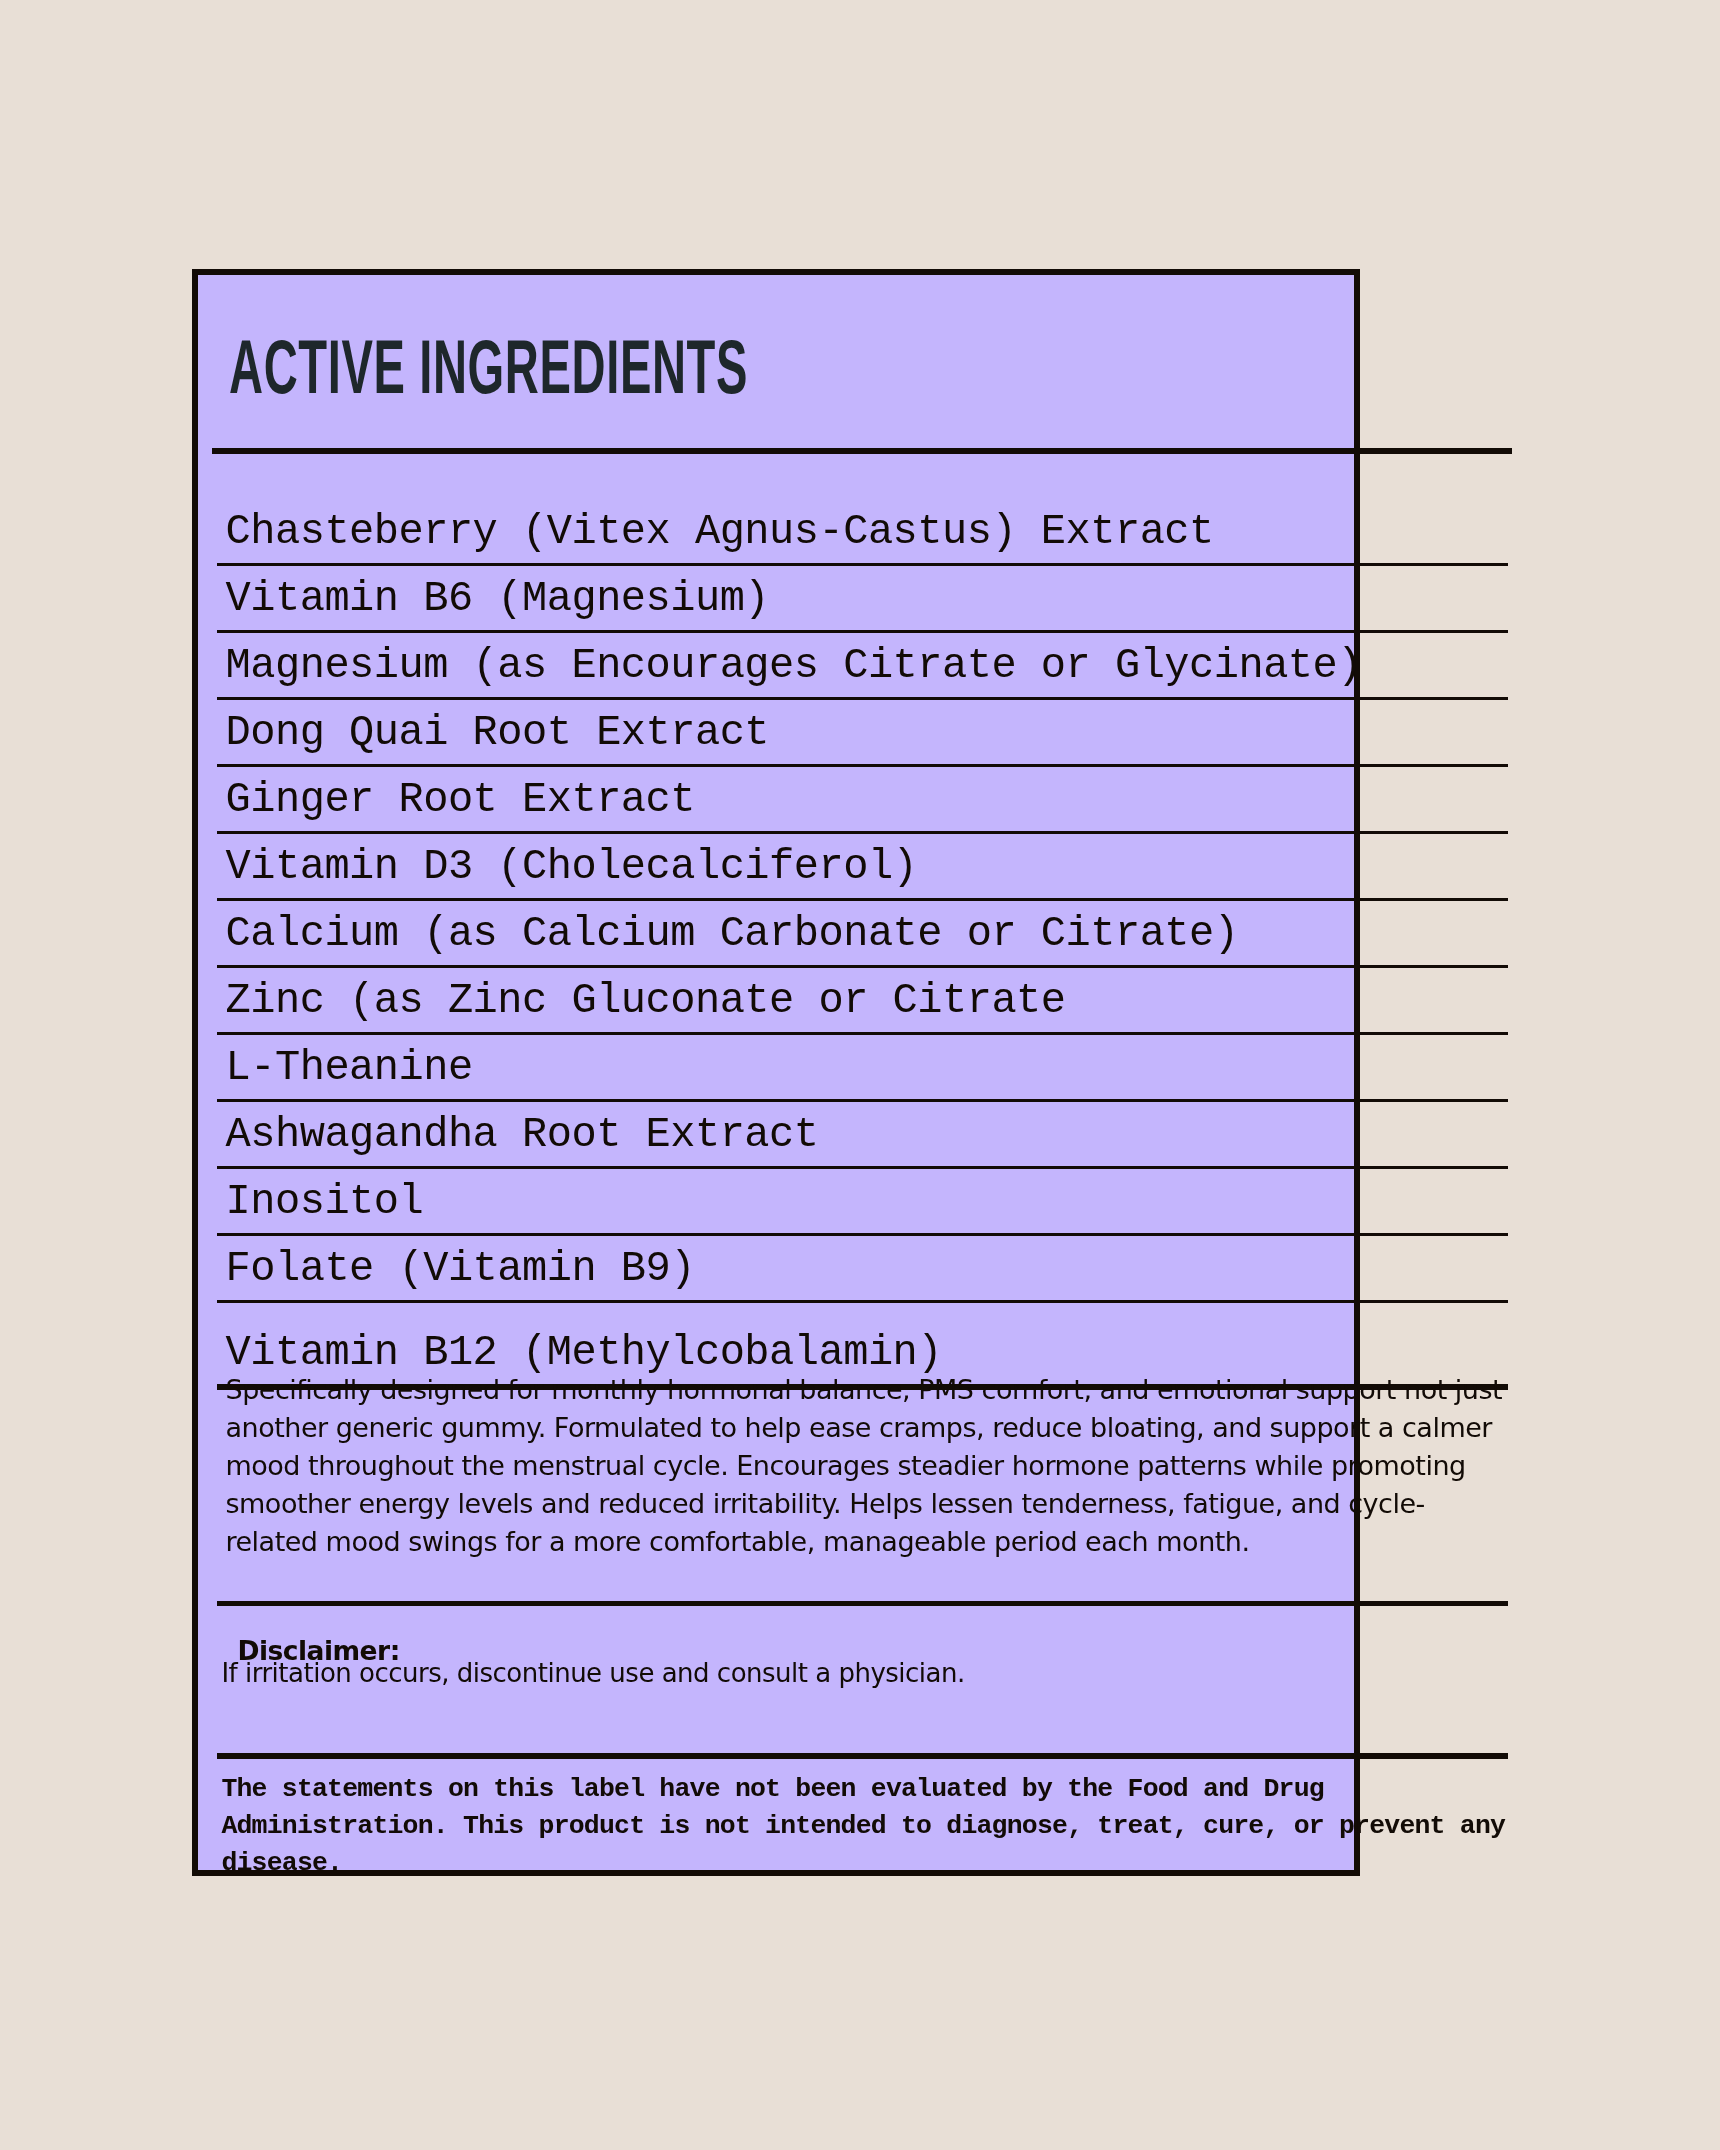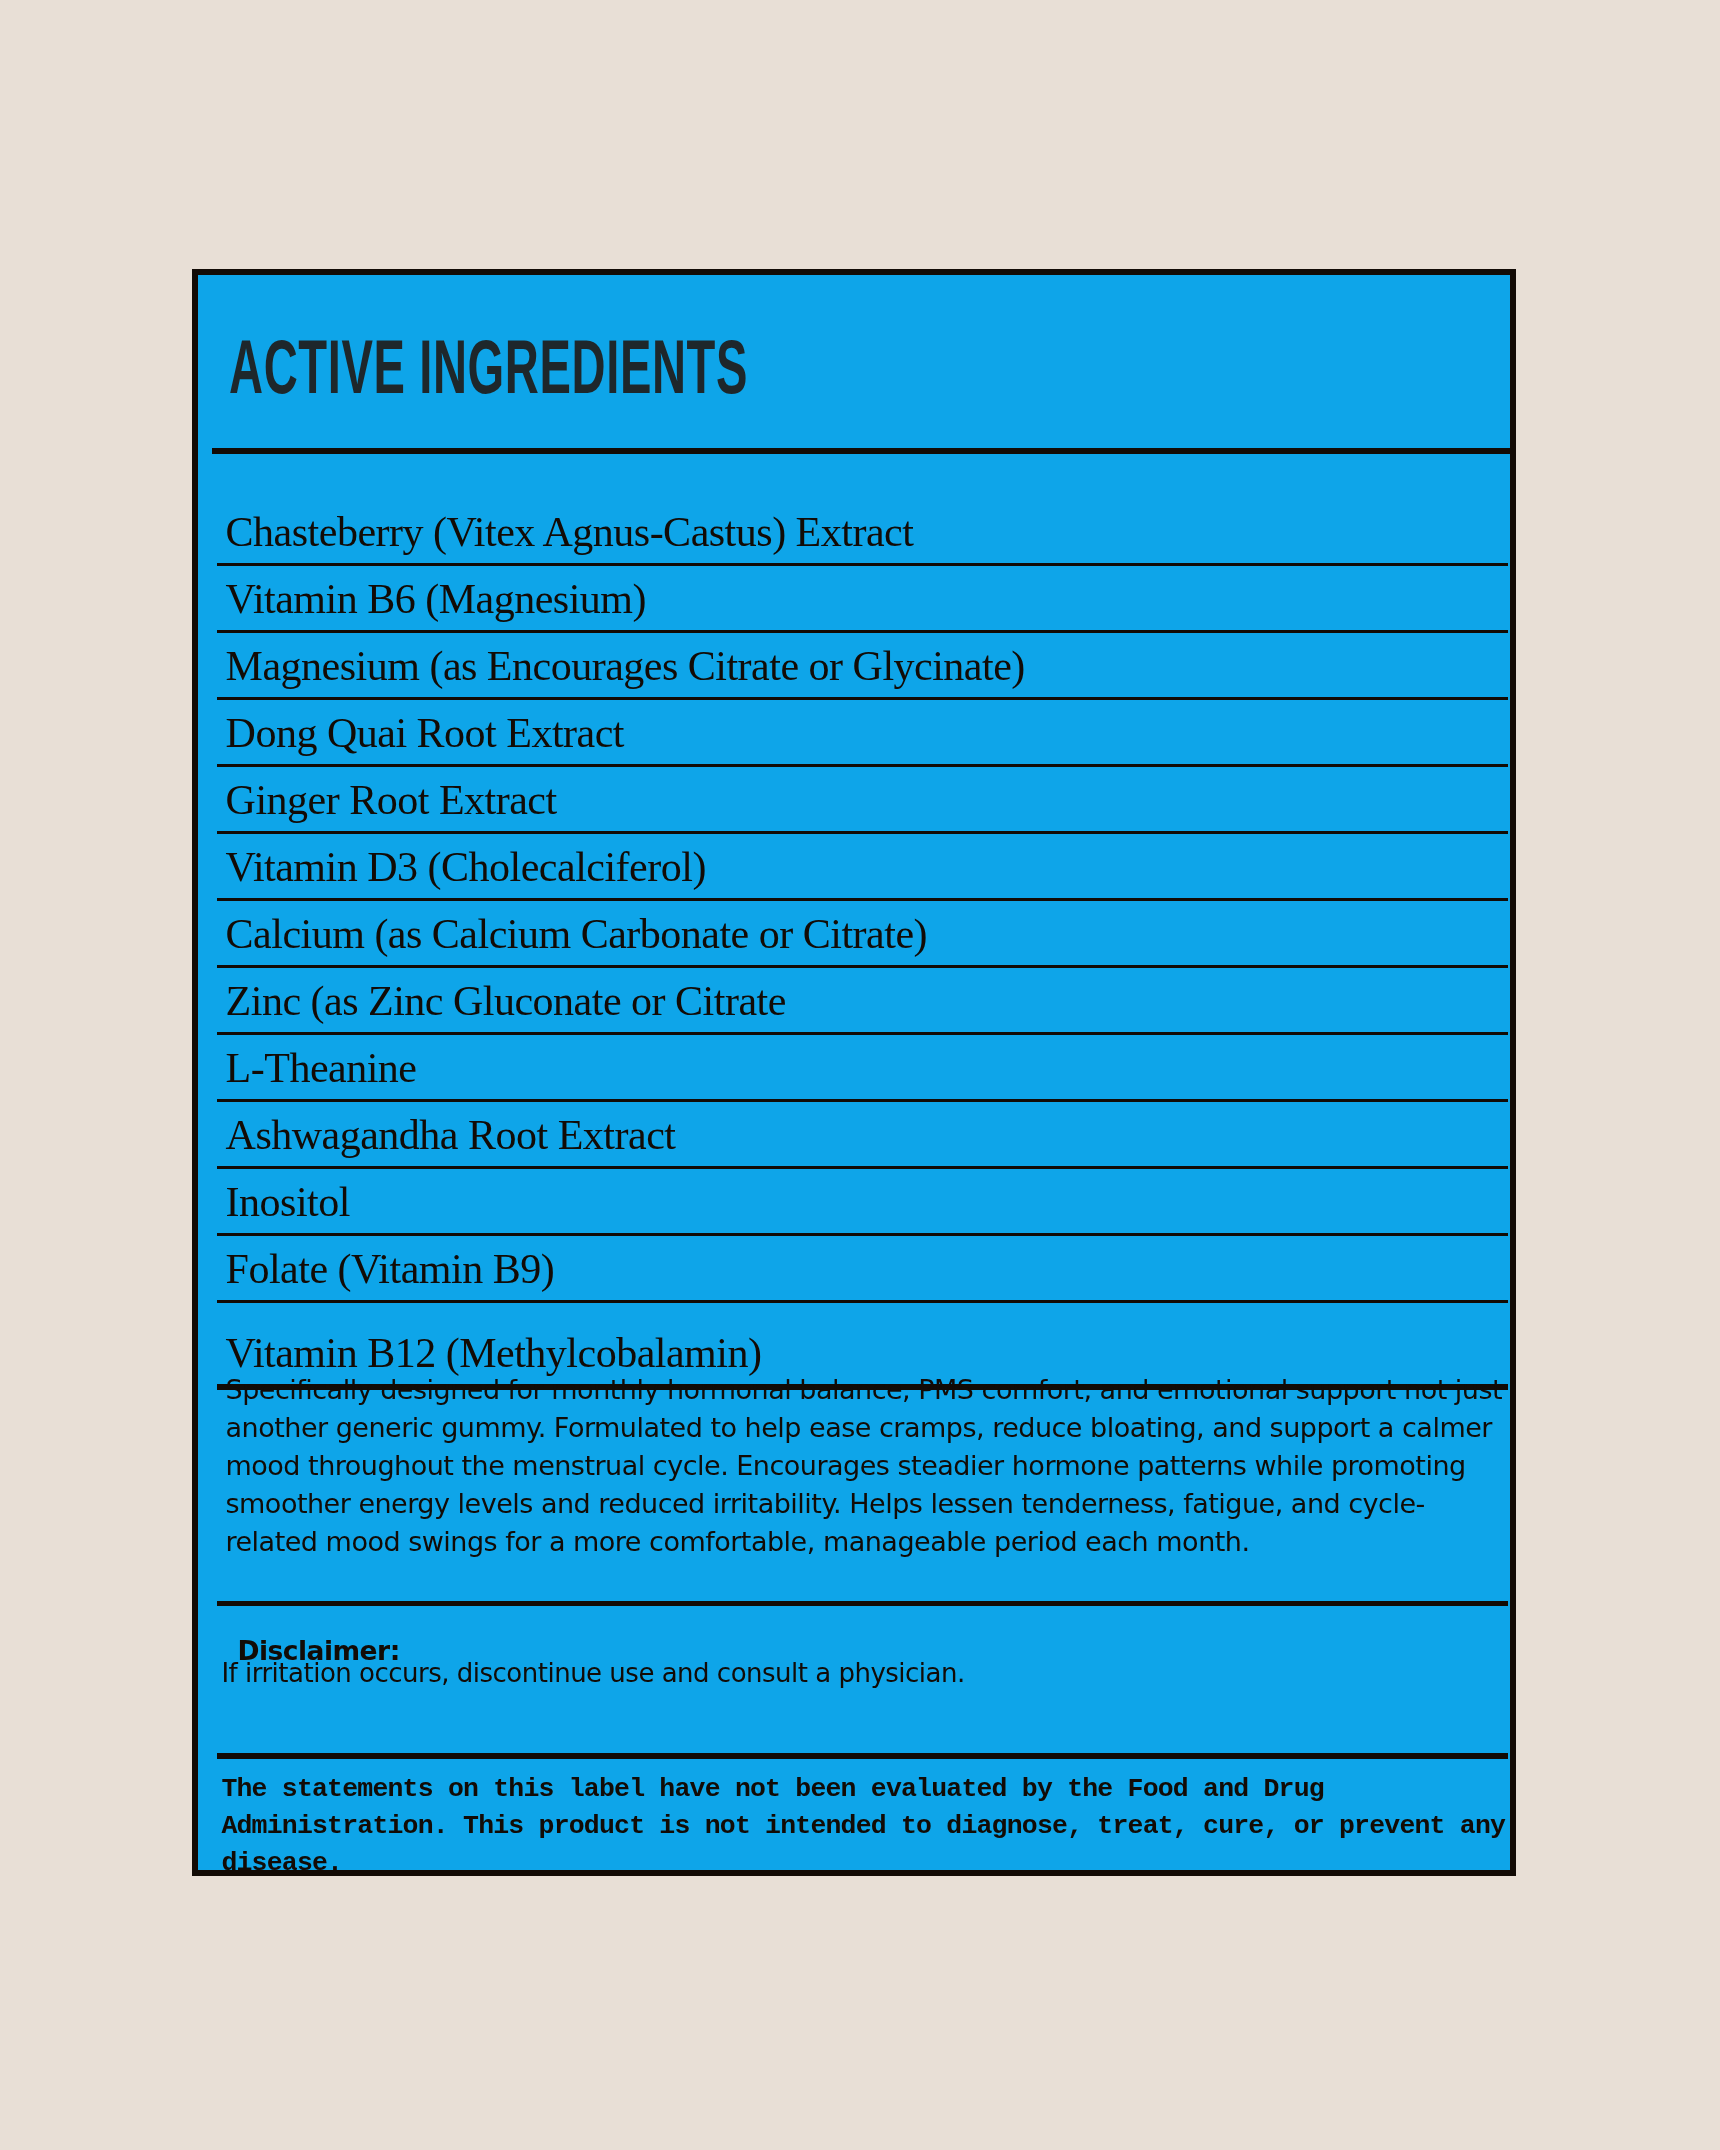--- a/index.html
+++ b/index.html
@@ -7,24 +7,24 @@
     width: 1720px; height: 2151px;
     background: #e8dfd6;
     position: relative;
     overflow: hidden;
     font-family: "DejaVu Sans", "Liberation Sans", sans-serif;
     color: #120b06;
   }
   .label {
     position: absolute;
     left: 192px; top: 269px;
-    width: 1324px; height: 1607px;
+    width: 1168px; height: 1607px;
     box-sizing: border-box;
     border: 6.1px solid #120b06;
-    background: #0ea5e9;
+    background: #c4b5fd;
     padding-left: 17px;
   }
   .title {
     position: absolute;
     left: 31px; top: 48px;
     margin: 0;
     font-family: "Liberation Sans", sans-serif;
     font-weight: 700;
     font-size: 76px;
     line-height: 87px;
@@ -53,21 +53,21 @@
     box-sizing: border-box;
     border-bottom: 3.1px solid #120b06;
   }
   .ingredient:last-child {
     border-bottom: 6.1px solid #120b06;
     margin-top: 20px;
   }
   .ingredient span {
     position: absolute;
     left: 8.2px; bottom: 5.1px;
-    font-family: Liberation Serif, serif;
+    font-family: Liberation Mono, monospace;
     font-size: 42px;
     line-height: 51px;
     white-space: nowrap;
     transform: scaleX(1.0);
     transform-origin: left bottom;
     letter-spacing: -0.5px;
   }
   .description {
     position: absolute;
     left: 27.5px; top: 1096px;

